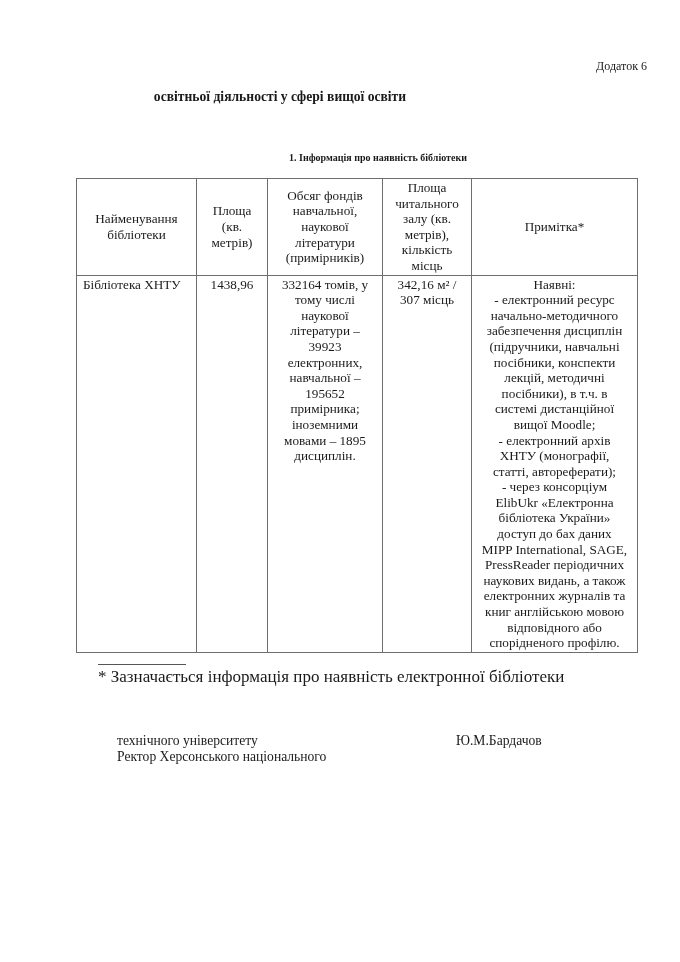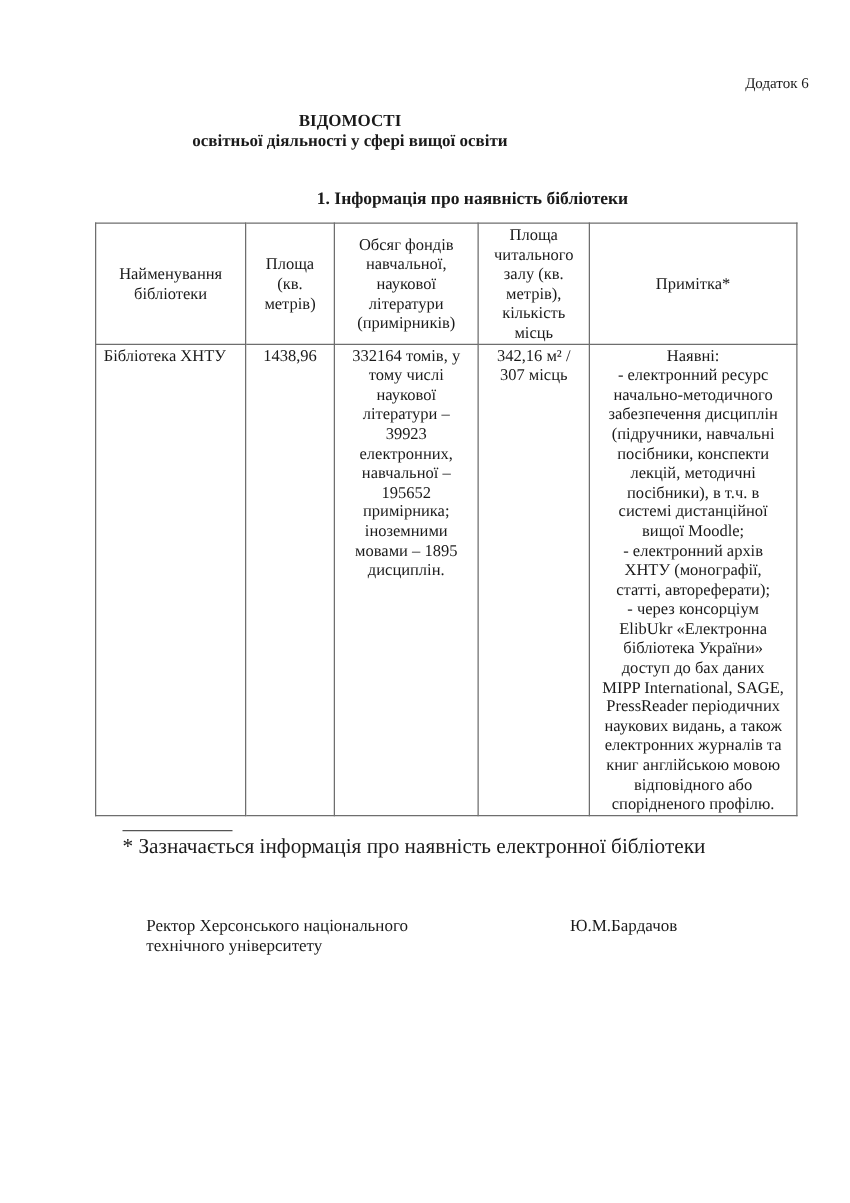--- a/index.html
+++ b/index.html
@@ -4,21 +4,21 @@
   <style>
     html, body { margin: 0; padding: 0; background: #ffffff; }
     body {
       width: 680px; height: 962px; position: relative; overflow: hidden;
       font-family: "Liberation Serif", serif; color: #1a1a1a; font-size: 13.2px;
     }
     .abs { position: absolute; }
     .appendix { right: 33px; top: 59px; font-size: 12px; }
     .title-block { left: 0; width: 680px; top: 89px; text-align: center; font-weight: bold; font-size: 13.6px; line-height: 16px; }
     .title-block div { margin-left: 90px; width: 380px; text-align: center; }
-    .section-title { top: 152px; left: 0; width: 568px; font-weight: bold; font-size: 14px; }
+    .section-title { top: 152px; left: 0; width: 568px; font-weight: bold; font-size: 10px; }
     .section-title span { display: block; margin-left: 228px; width: 300px; text-align: center; }
     table.lib {
       position: absolute; left: 76px; top: 178px; width: 561px;
       border-collapse: collapse; table-layout: fixed; font-size: 13.2px; line-height: 15.6px;
     }
     table.lib th, table.lib td { border: 1px solid #6e6e6e; padding: 1px 3px; font-weight: normal; vertical-align: middle; text-align: center; }
     table.lib th { height: 90px; }
     table.lib td { vertical-align: top; text-align: center; }
     table.lib td.name { text-align: left; padding-left: 6px; margin-left: 44px; }
     .note-line { display: block; }
@@ -26,21 +26,20 @@
     .footnote { left: 98px; top: 667px; font-size: 17px; }
     .signature-left { left: 117px; top: 733px; font-size: 13.6px; line-height: 16px; }
     .signature-right { left: 456px; top: 733px; font-size: 13.6px; }
   </style>
 </head>
 <body>
 
 <div class="abs appendix">Додаток 6</div>
 
 <div class="abs title-block">
-  <div>ВІДОМОСТІ</div>
   <div>освітньої діяльності у сфері вищої освіти</div>
 </div>
 
 <div class="abs section-title">
   <span>1. Інформація про наявність бібліотеки</span>
 </div>
 
 <table class="lib">
   <colgroup>
     <col style="width:120px">
@@ -129,16 +128,16 @@
           <span class="note-line">спорідненого профілю.</span>
         </td>
     </tr>
   </tbody>
 </table>
 
 <div class="abs footnote-rule"></div>
 <div class="abs footnote">* Зазначається інформація про наявність електронної бібліотеки</div>
 
 <div class="abs signature-left">
+  <div>технічного університету</div>
   <div>Ректор Херсонського національного</div>
-  <div>технічного університету</div>
 </div>
 <div class="abs signature-right">Ю.М.Бардачов</div>
 
 </body></html>

